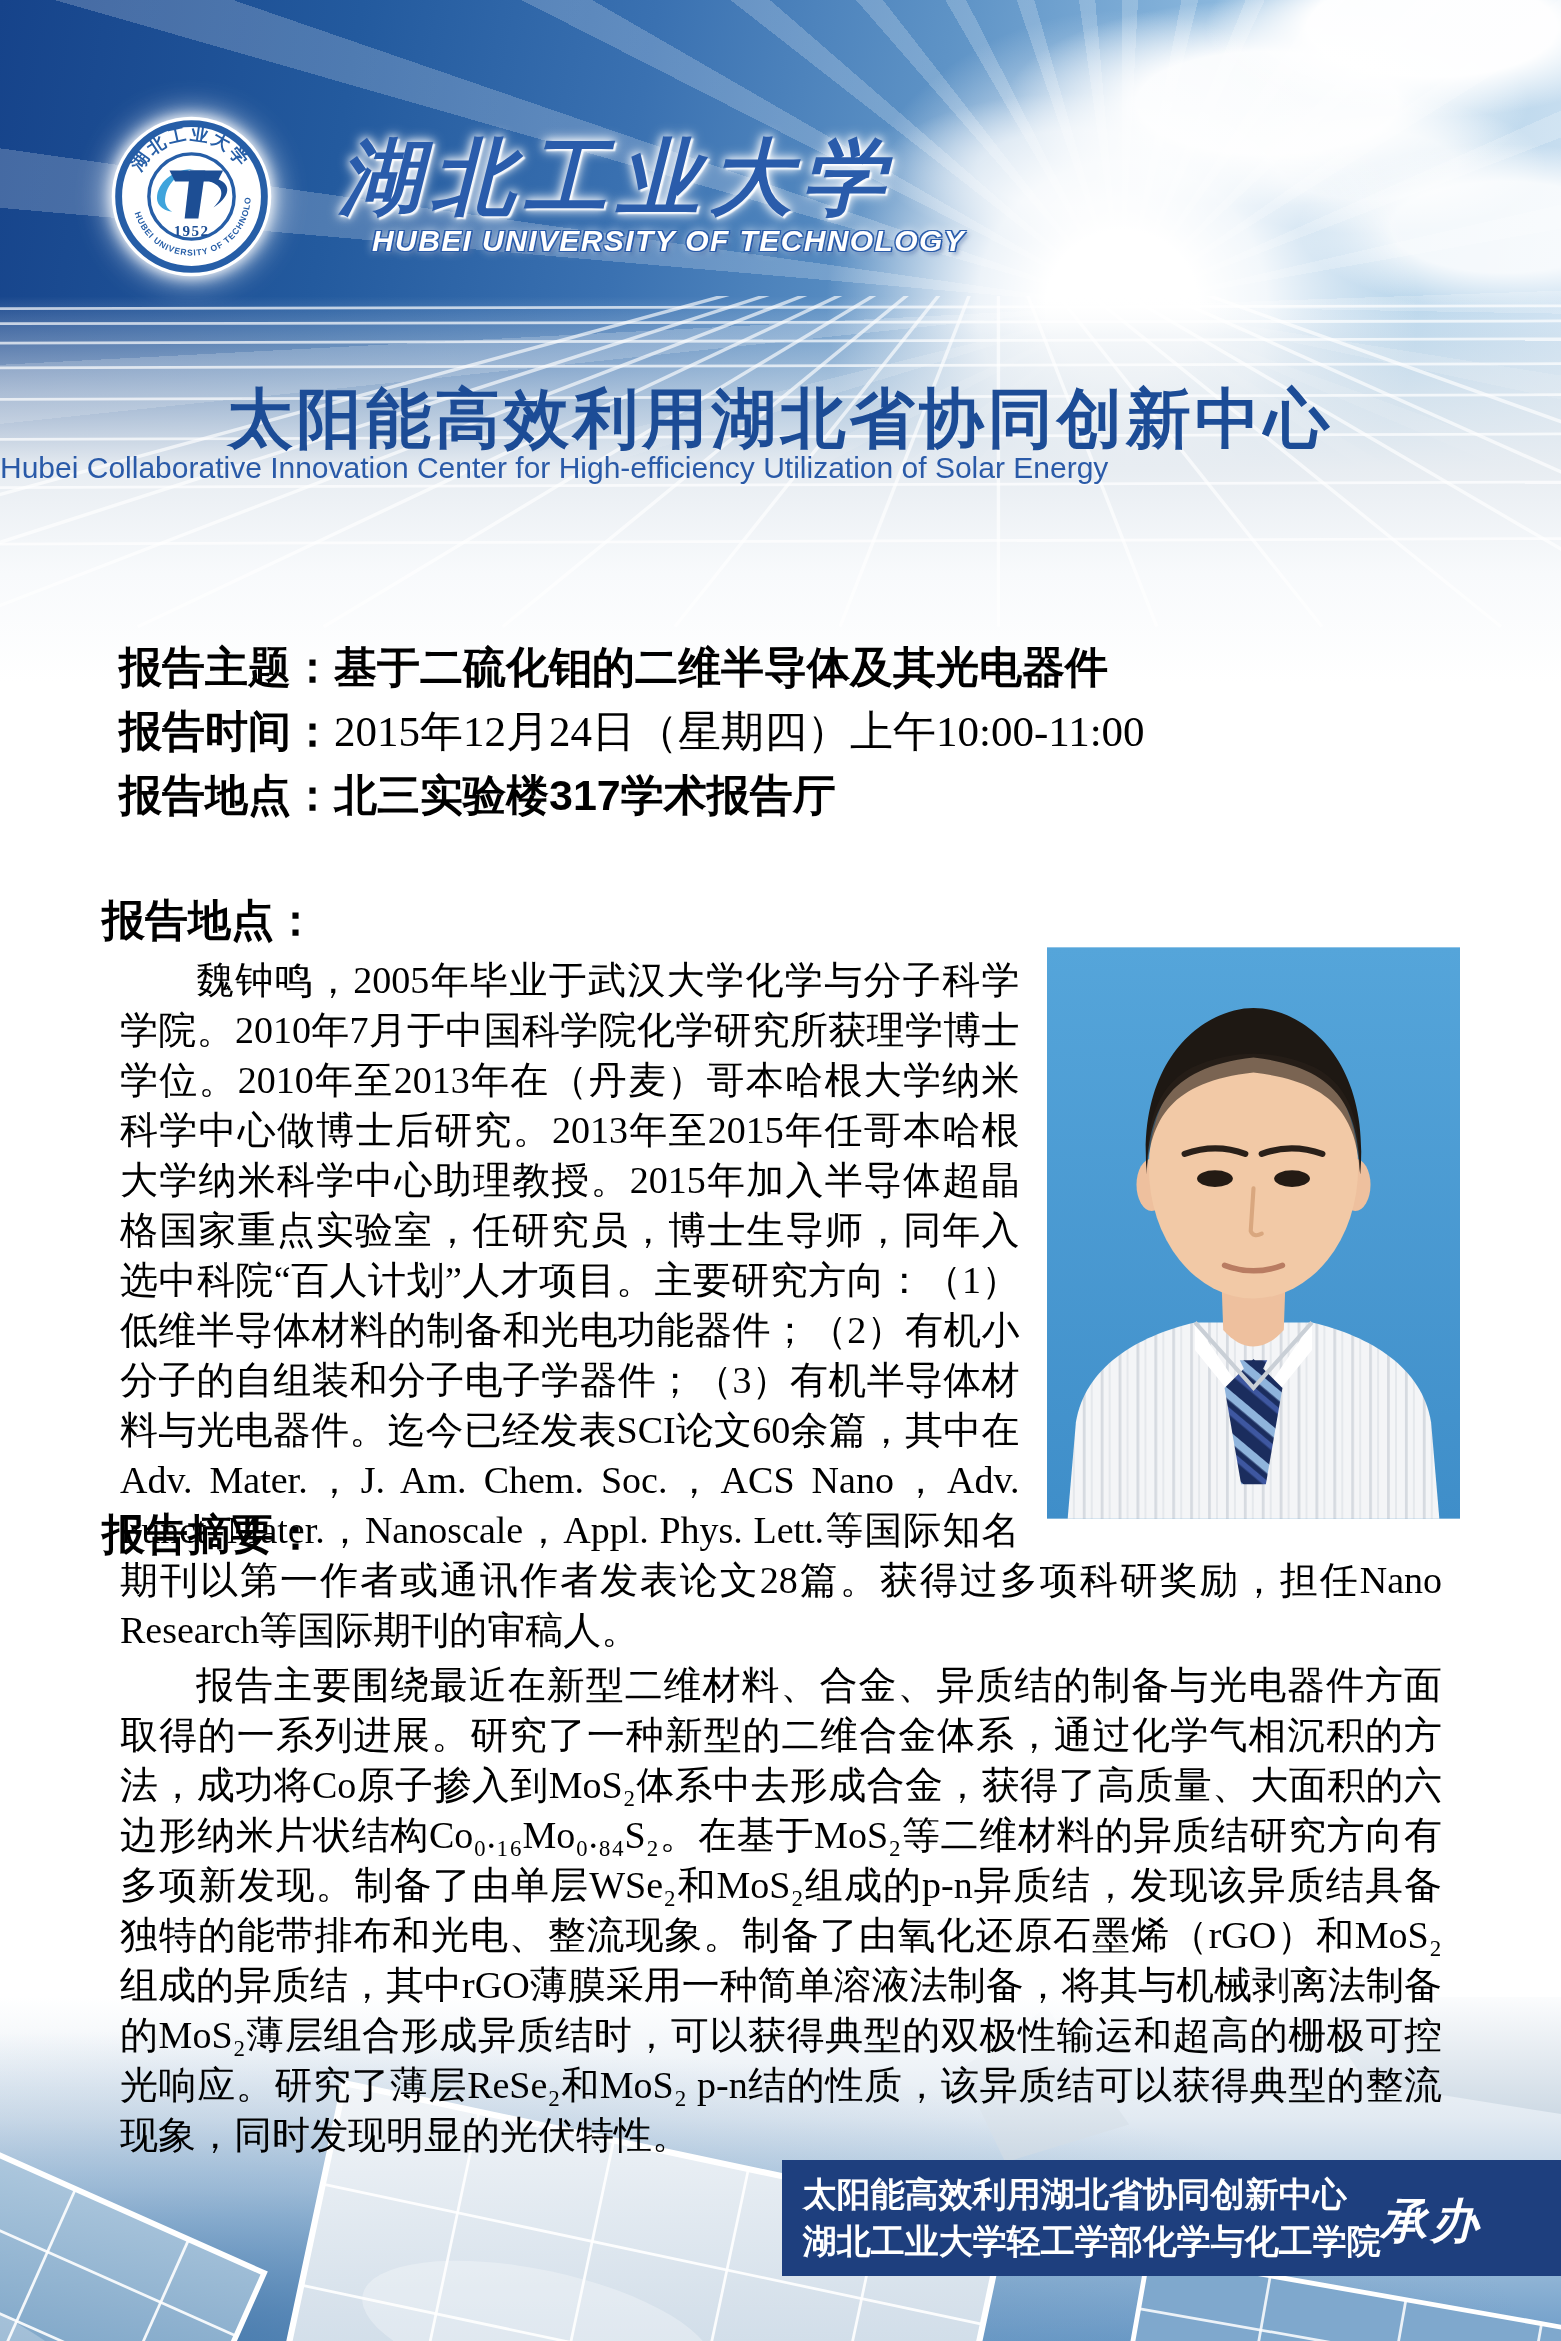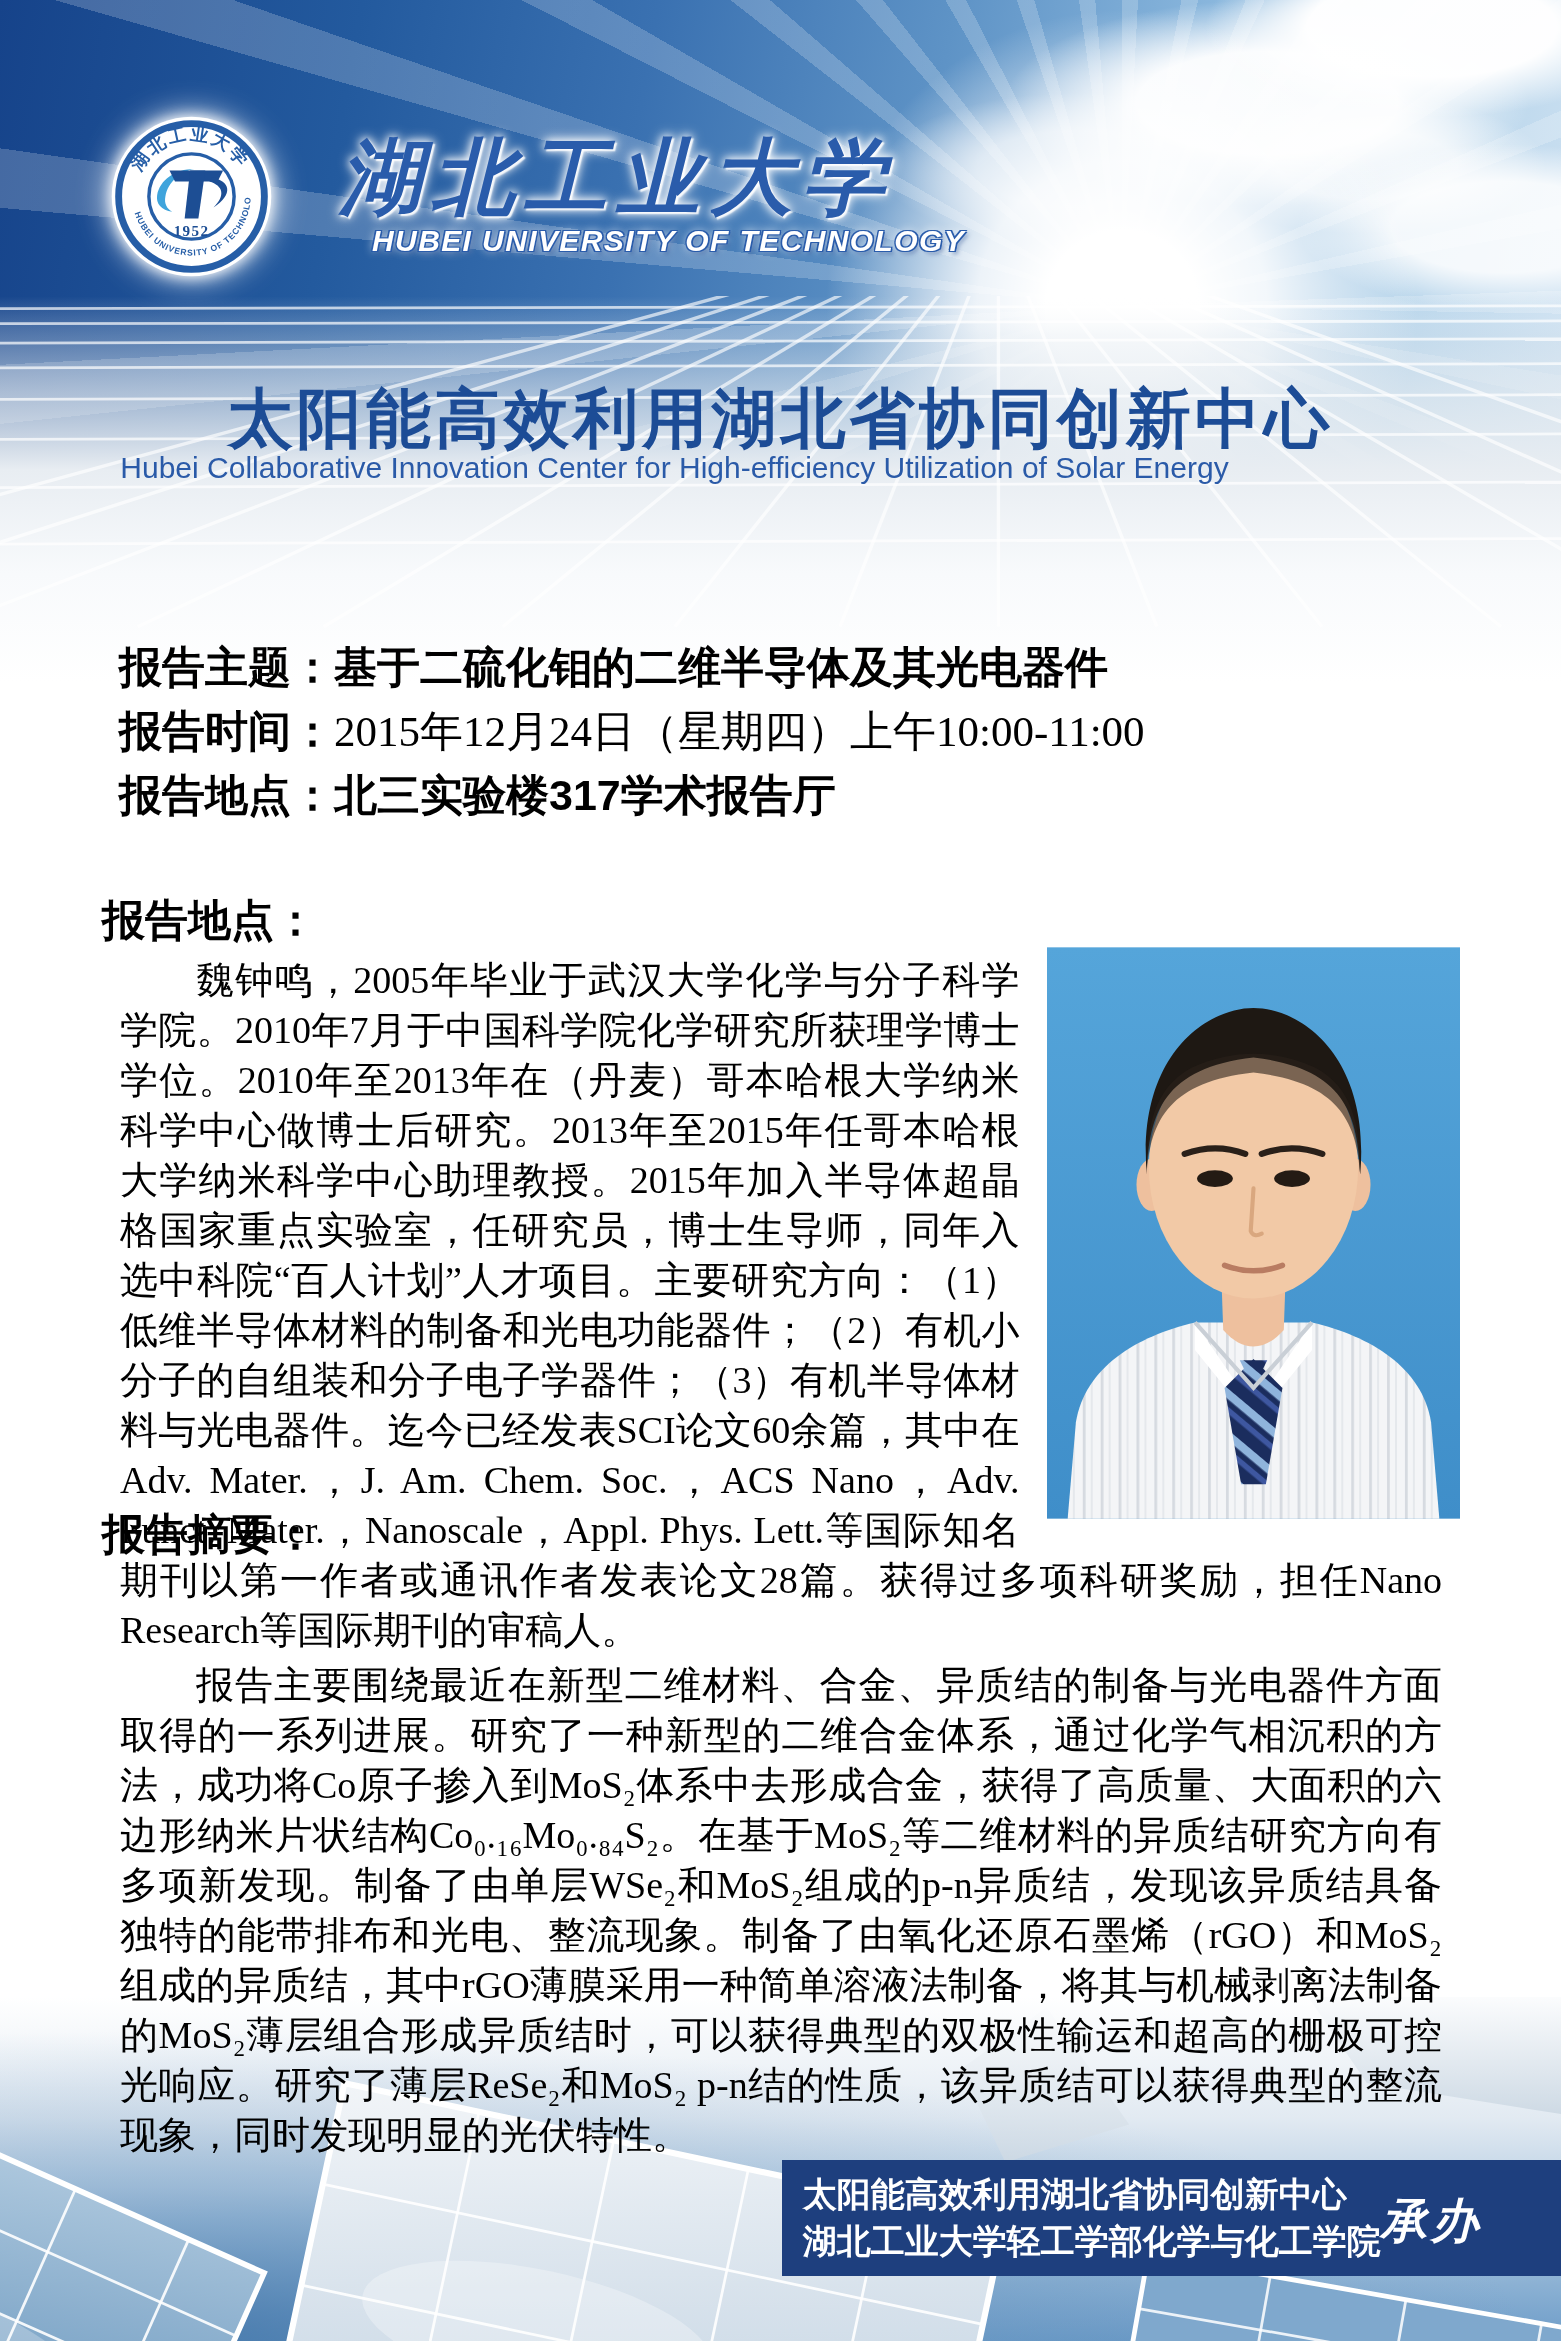--- a/index.html
+++ b/index.html
@@ -36,21 +36,21 @@
     position:absolute; left:372px; top:224px; z-index:2;
     font-weight:bold; font-style:italic; font-size:30px; letter-spacing:1.4px; color:#ffffff; white-space:nowrap;
     text-shadow:-1.4px -1.4px 0 #2a5cab,1.4px -1.4px 0 #2a5cab,-1.4px 1.4px 0 #2a5cab,1.4px 1.4px 0 #2a5cab,0 0 9.6px rgba(255,255,255,.9),2.8px 2.8px 4.1px rgba(30,70,140,.6);
   }
   
   .center-cn{
     position:absolute; left:0; top:375px; width:1561px; z-index:2; text-align:center;
     font-weight:bold; font-size:65px; letter-spacing:4.1px; color:#1c4c96; white-space:nowrap;
   }
   .center-en{
-    position:absolute; left:12px; top:451px; width:1325px; z-index:2; text-align:center;
+    position:absolute; left:0; top:451px; width:1325px; z-index:2; text-align:left;
     font-size:30px; color:#2a5aa8; white-space:nowrap;
   }
   .big-title{
     position:absolute; left:0; top:500px; width:1561px; z-index:2; text-align:center;
     font-weight:bold; font-size:121px; color:#2b4d85; white-space:nowrap;
     letter-spacing:0.52em; text-indent:0.52em;
     text-shadow:4.1px 4.8px 3.4px rgba(70,90,120,.45);
   }
   
   .info{position:absolute; left:102px; top:635px; width:1370px; z-index:2;}

